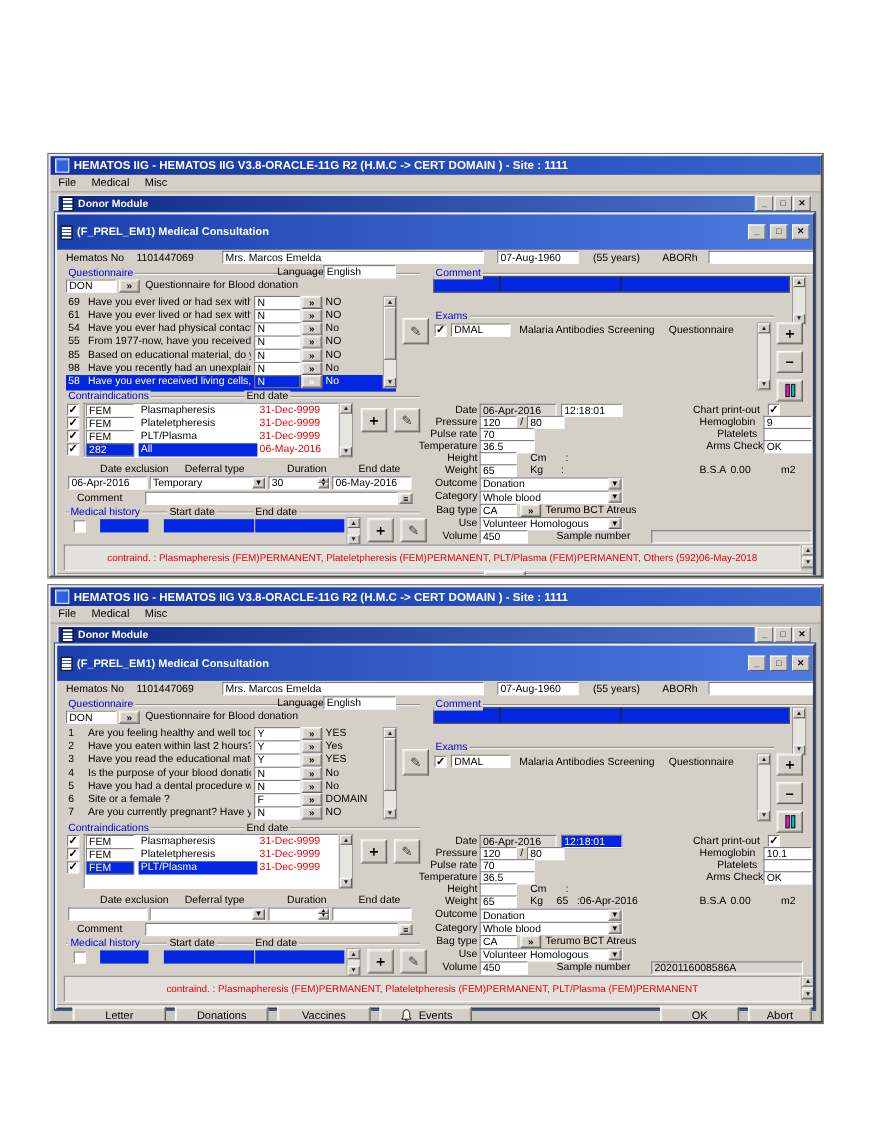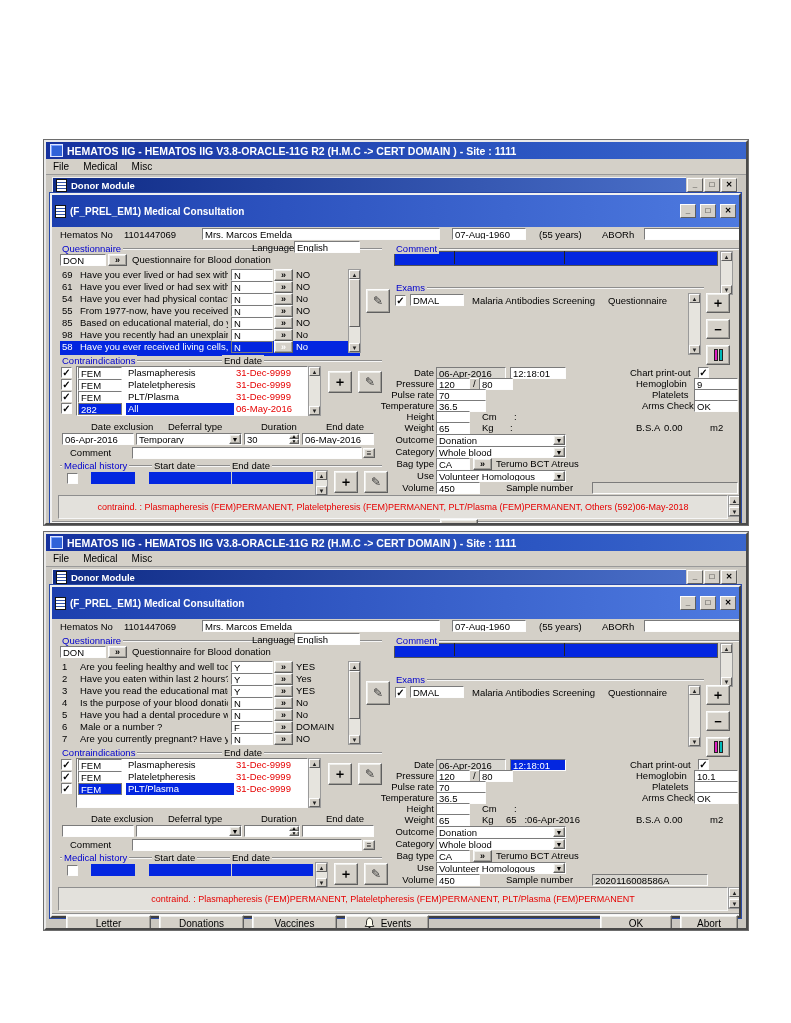--- a/index.html
+++ b/index.html
@@ -458,21 +458,21 @@
           </div>
         <div class="qrow" style="top:90px;">
             <span class="lbl" style="left:2px;">5</span>
             <span class="lbl" style="left:20px;width:148px;overflow:hidden;">Have you had a dental procedure within the p</span>
             <span class="fld sunken" style="left:171px;width:42px;">N</span>
             <span class="btn3d chev" style="left:214px;width:19px;height:12px;">»</span>
             <span class="lbl" style="left:236px;width:52px;">No</span>
           </div>
         <div class="qrow" style="top:102px;">
             <span class="lbl" style="left:2px;">6</span>
-            <span class="lbl" style="left:20px;width:148px;overflow:hidden;">Male or a number ?</span>
+            <span class="lbl" style="left:20px;width:148px;overflow:hidden;">Site or a female ?</span>
             <span class="fld sunken" style="left:171px;width:42px;">F</span>
             <span class="btn3d chev" style="left:214px;width:19px;height:12px;">»</span>
             <span class="lbl" style="left:236px;width:52px;">DOMAIN</span>
           </div>
         <div class="qrow" style="top:114px;">
             <span class="lbl" style="left:2px;">7</span>
             <span class="lbl" style="left:20px;width:148px;overflow:hidden;">Are you currently pregnant? Have you delive</span>
             <span class="fld sunken" style="left:171px;width:42px;">N</span>
             <span class="btn3d chev" style="left:214px;width:19px;height:12px;">»</span>
             <span class="lbl" style="left:236px;width:52px;">NO</span>
@@ -628,21 +628,21 @@
           <div class="btn3d chev" style="left:81px;top:91px;width:19px;height:12px;">»</div>
           <span class="lbl" style="left:104px;top:91px;">Terumo BCT Atreus</span>
 
           <span class="lbl" style="right:308px;top:103px;">Use</span>
           <div class="fld sunken" style="left:44px;top:103px;width:130px;">Volunteer Homologous</div>
           <div class="btn3d ddb" style="left:161px;top:104px;width:12px;height:10px;">▼</div>
 
           <span class="lbl" style="right:308px;top:115px;">Volume</span>
           <div class="fld sunken" style="left:44px;top:115px;width:44px;">450</div>
           <span class="lbl" style="left:114px;top:115px;">Sample number</span>
-          <div class="fld sunken grayfld" style="left:200px;top:115px;width:116px;">2020116008586A</div>
+          <div class="fld sunken grayfld" style="left:200px;top:115px;width:138px;">2020116008586A</div>
         </div>
 
         <div class="msgbar" style="left:6px;top:268px;width:668px;height:22px;">
           <span class="red">contraind. : Plasmapheresis (FEM)PERMANENT, Plateletpheresis (FEM)PERMANENT, PLT/Plasma (FEM)PERMANENT</span>
         </div>
         <div class="vsb" style="left:676px;top:268px;height:22px;">
           <span class="sb" style="top:0;">▲</span>
           <span class="sb" style="bottom:0;">▼</span>
         </div>
 

